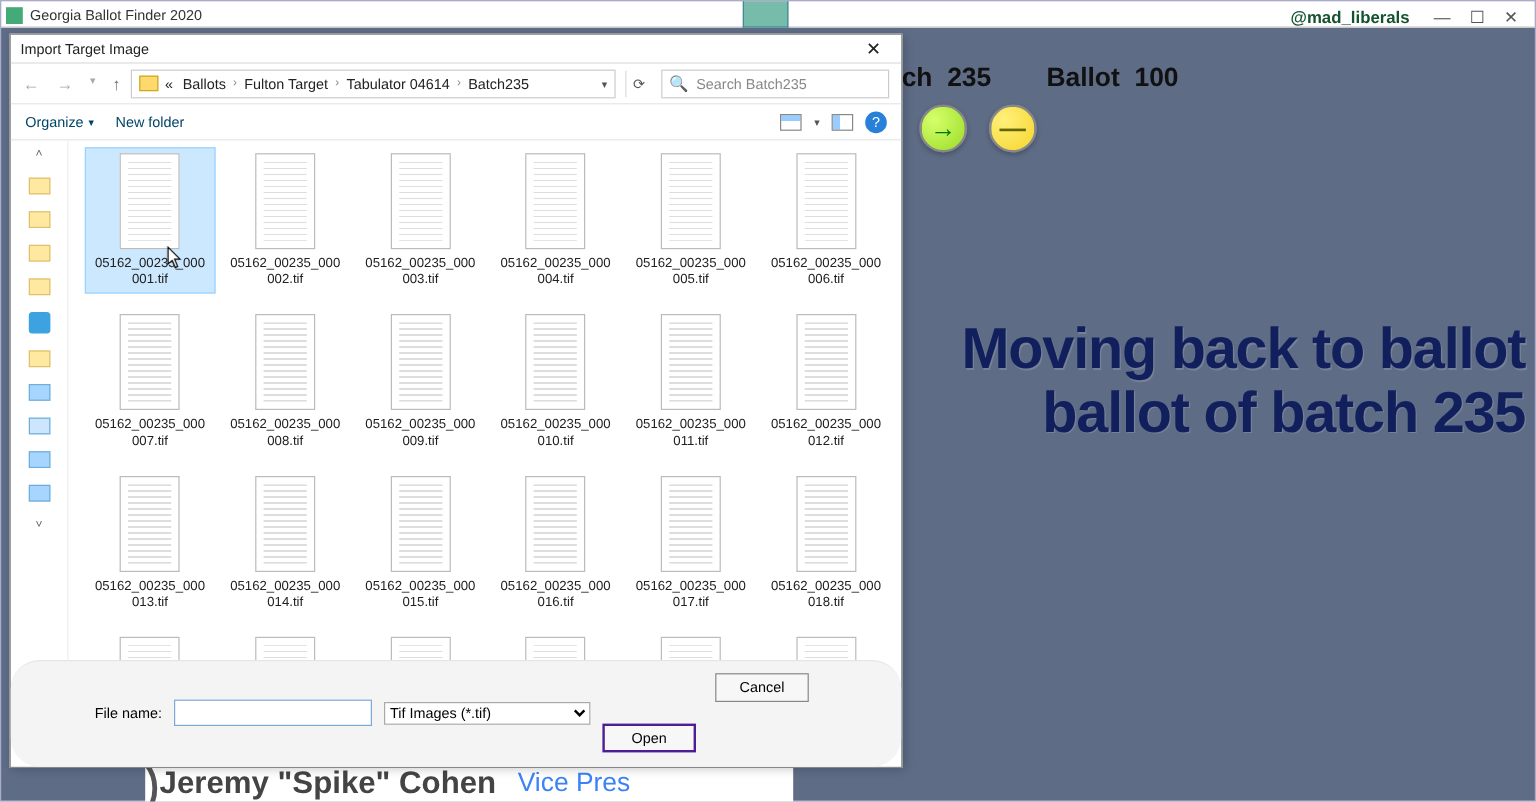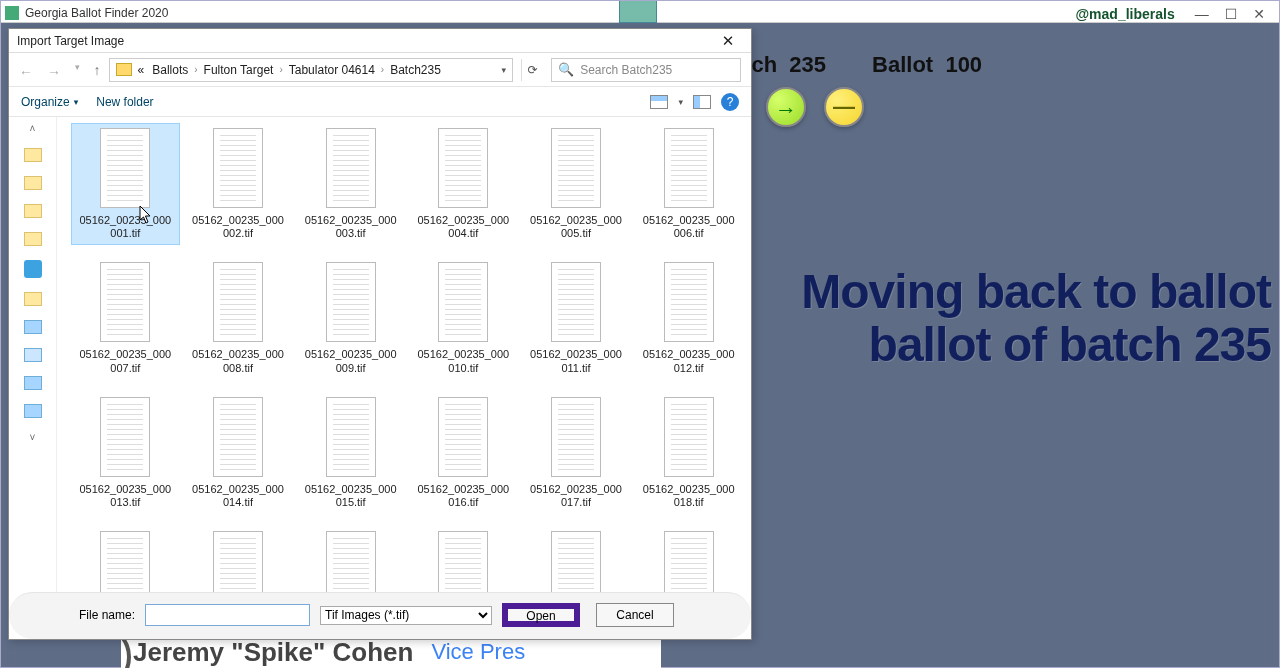--- a/index.html
+++ b/index.html
@@ -153,21 +153,21 @@
     flex: 1; height: 22px; border: 1px solid #7aa8d8; padding: 0 4px; font-size: 12px;
   }
   .fname-row select {
     width: 172px; height: 19px; border: 1px solid #aaa; font-size: 12px; background:#fff;
   }
   .btn-row { display: flex; justify-content: flex-end; gap: 16px; padding-right: 2px;}
   .btn-row button {
     width: 78px; height: 24px; border: 1px solid #888; background: #f7f7f7;
     font-size: 12px; cursor: pointer;
   }
-  .btn-row button.primary { border:6px solid #4c1d95; }
+  .btn-row button.primary { border:2px solid #4c1d95;margin-top:42px; }
 </style>
 </head>
 <body>
 
 <div class="main-window">
   <div class="tab-decor"></div>
   <div class="main-titlebar">
     <div class="app-icon"></div>
     <div class="title">Georgia Ballot Finder 2020</div>
     <div class="handle">@mad_liberals</div>

